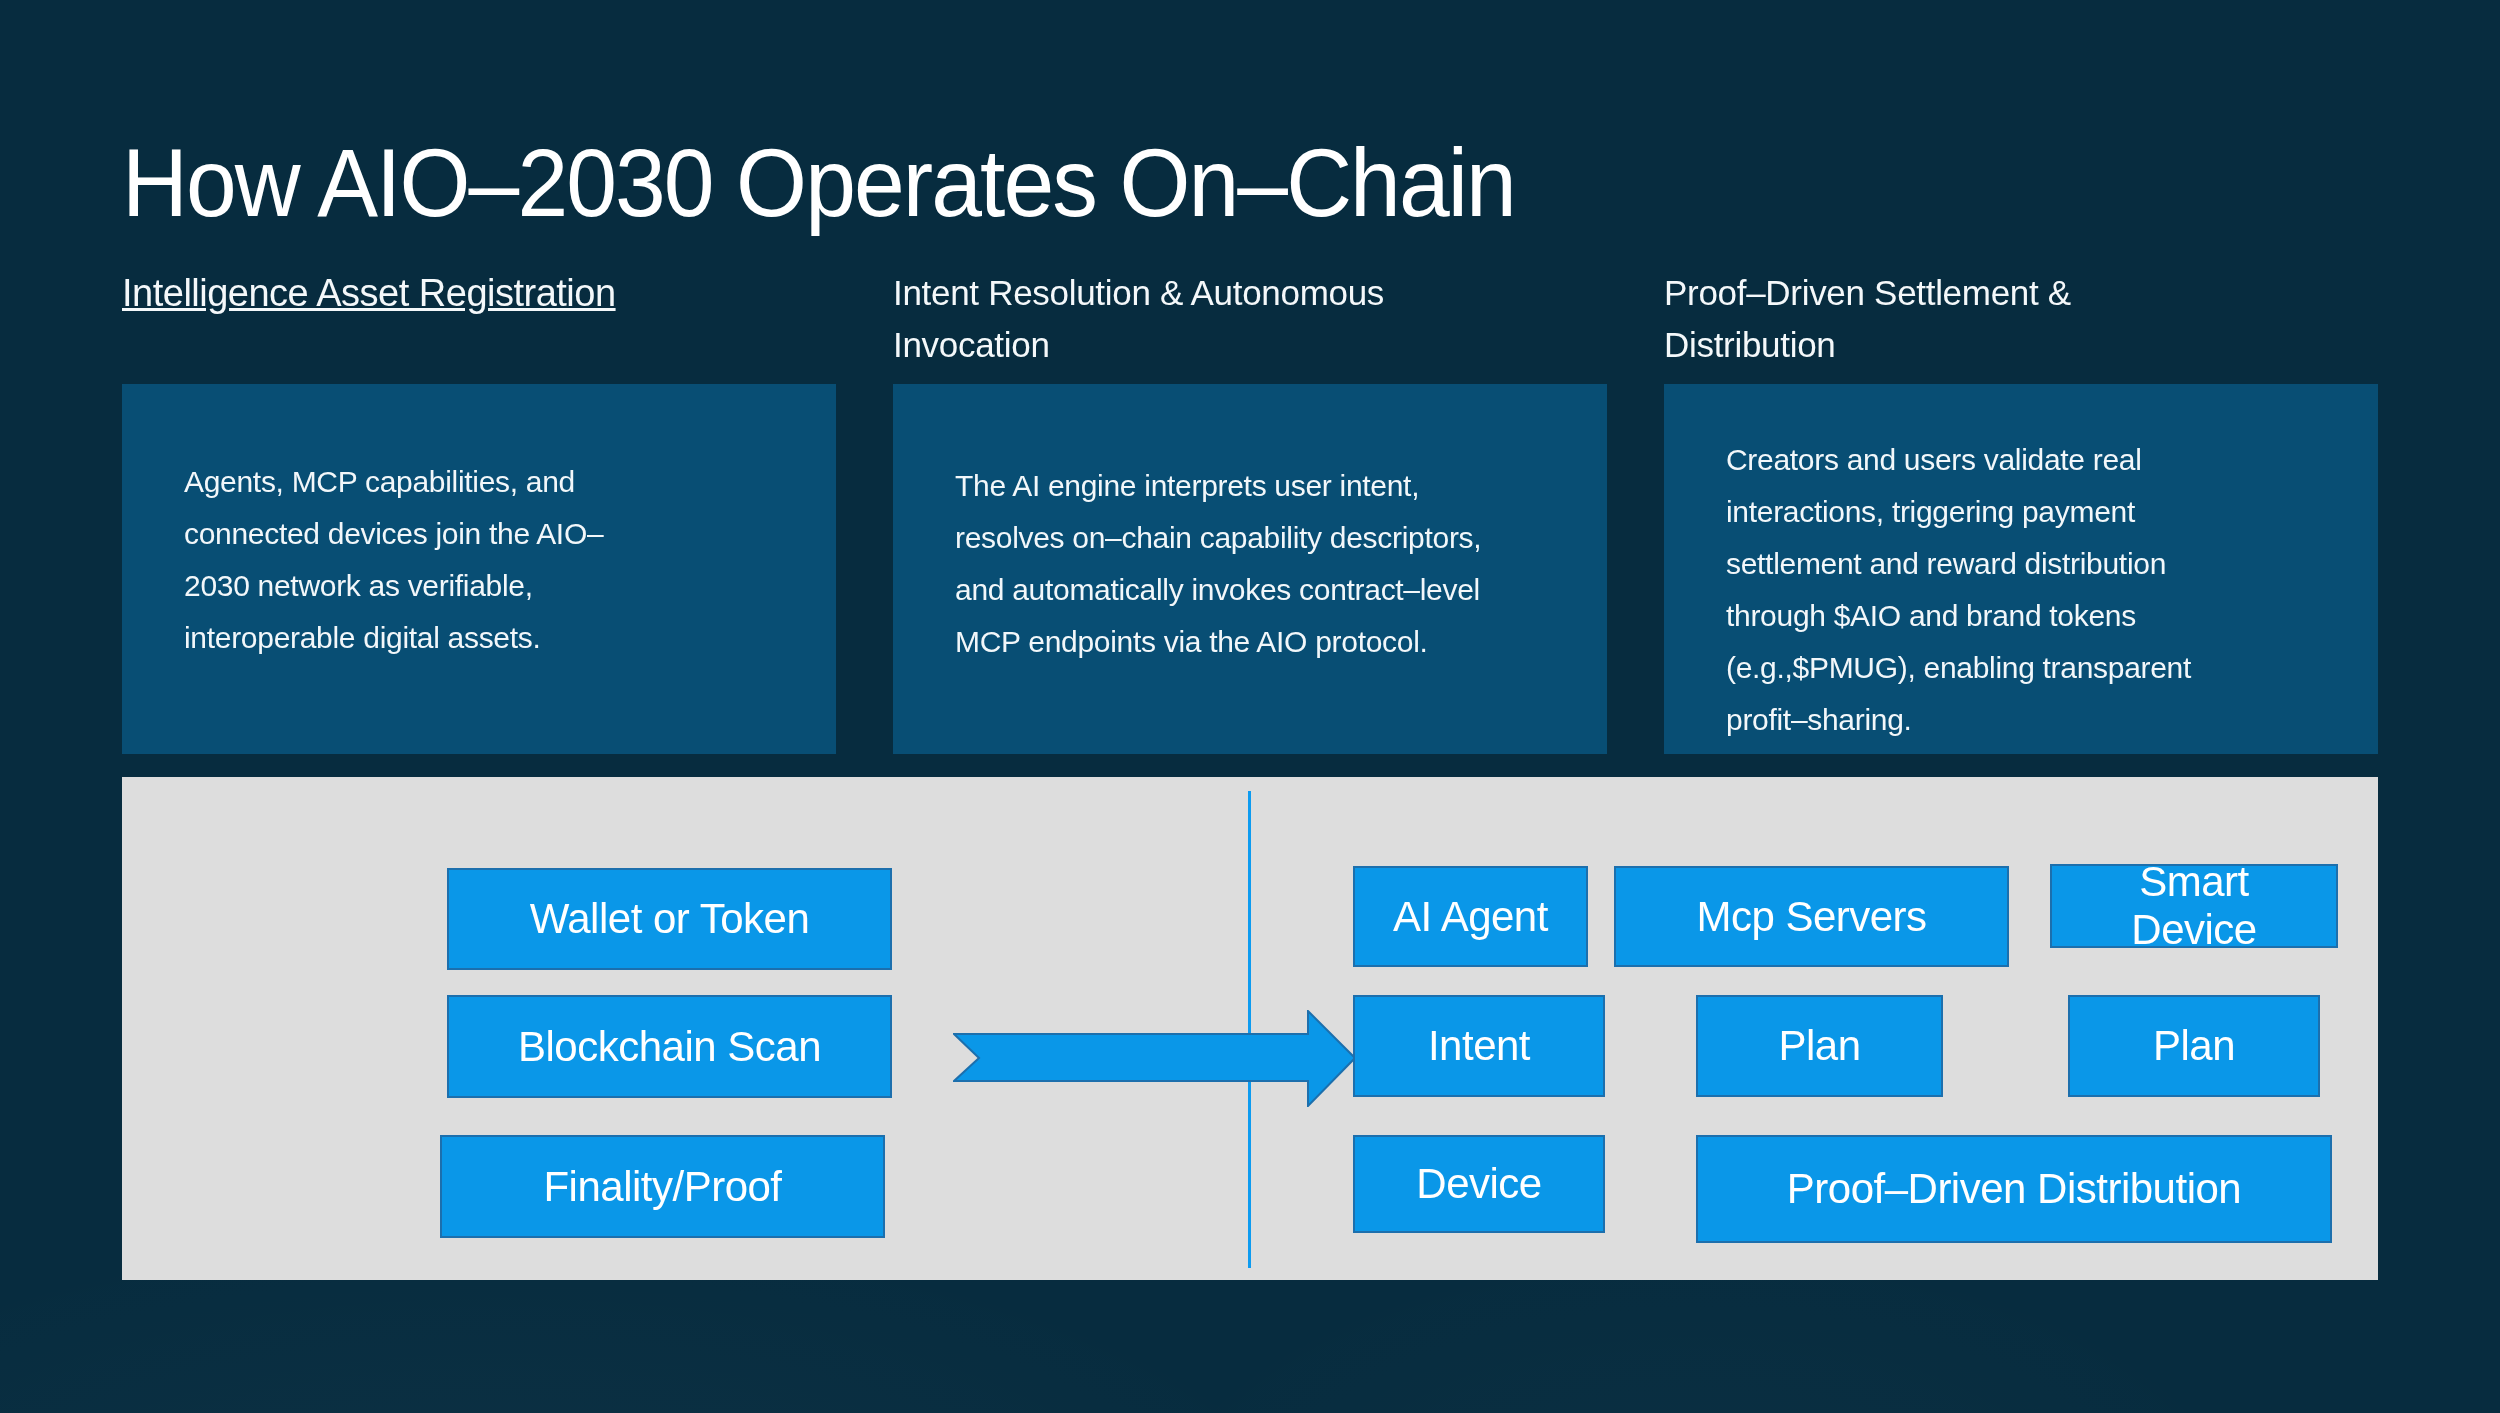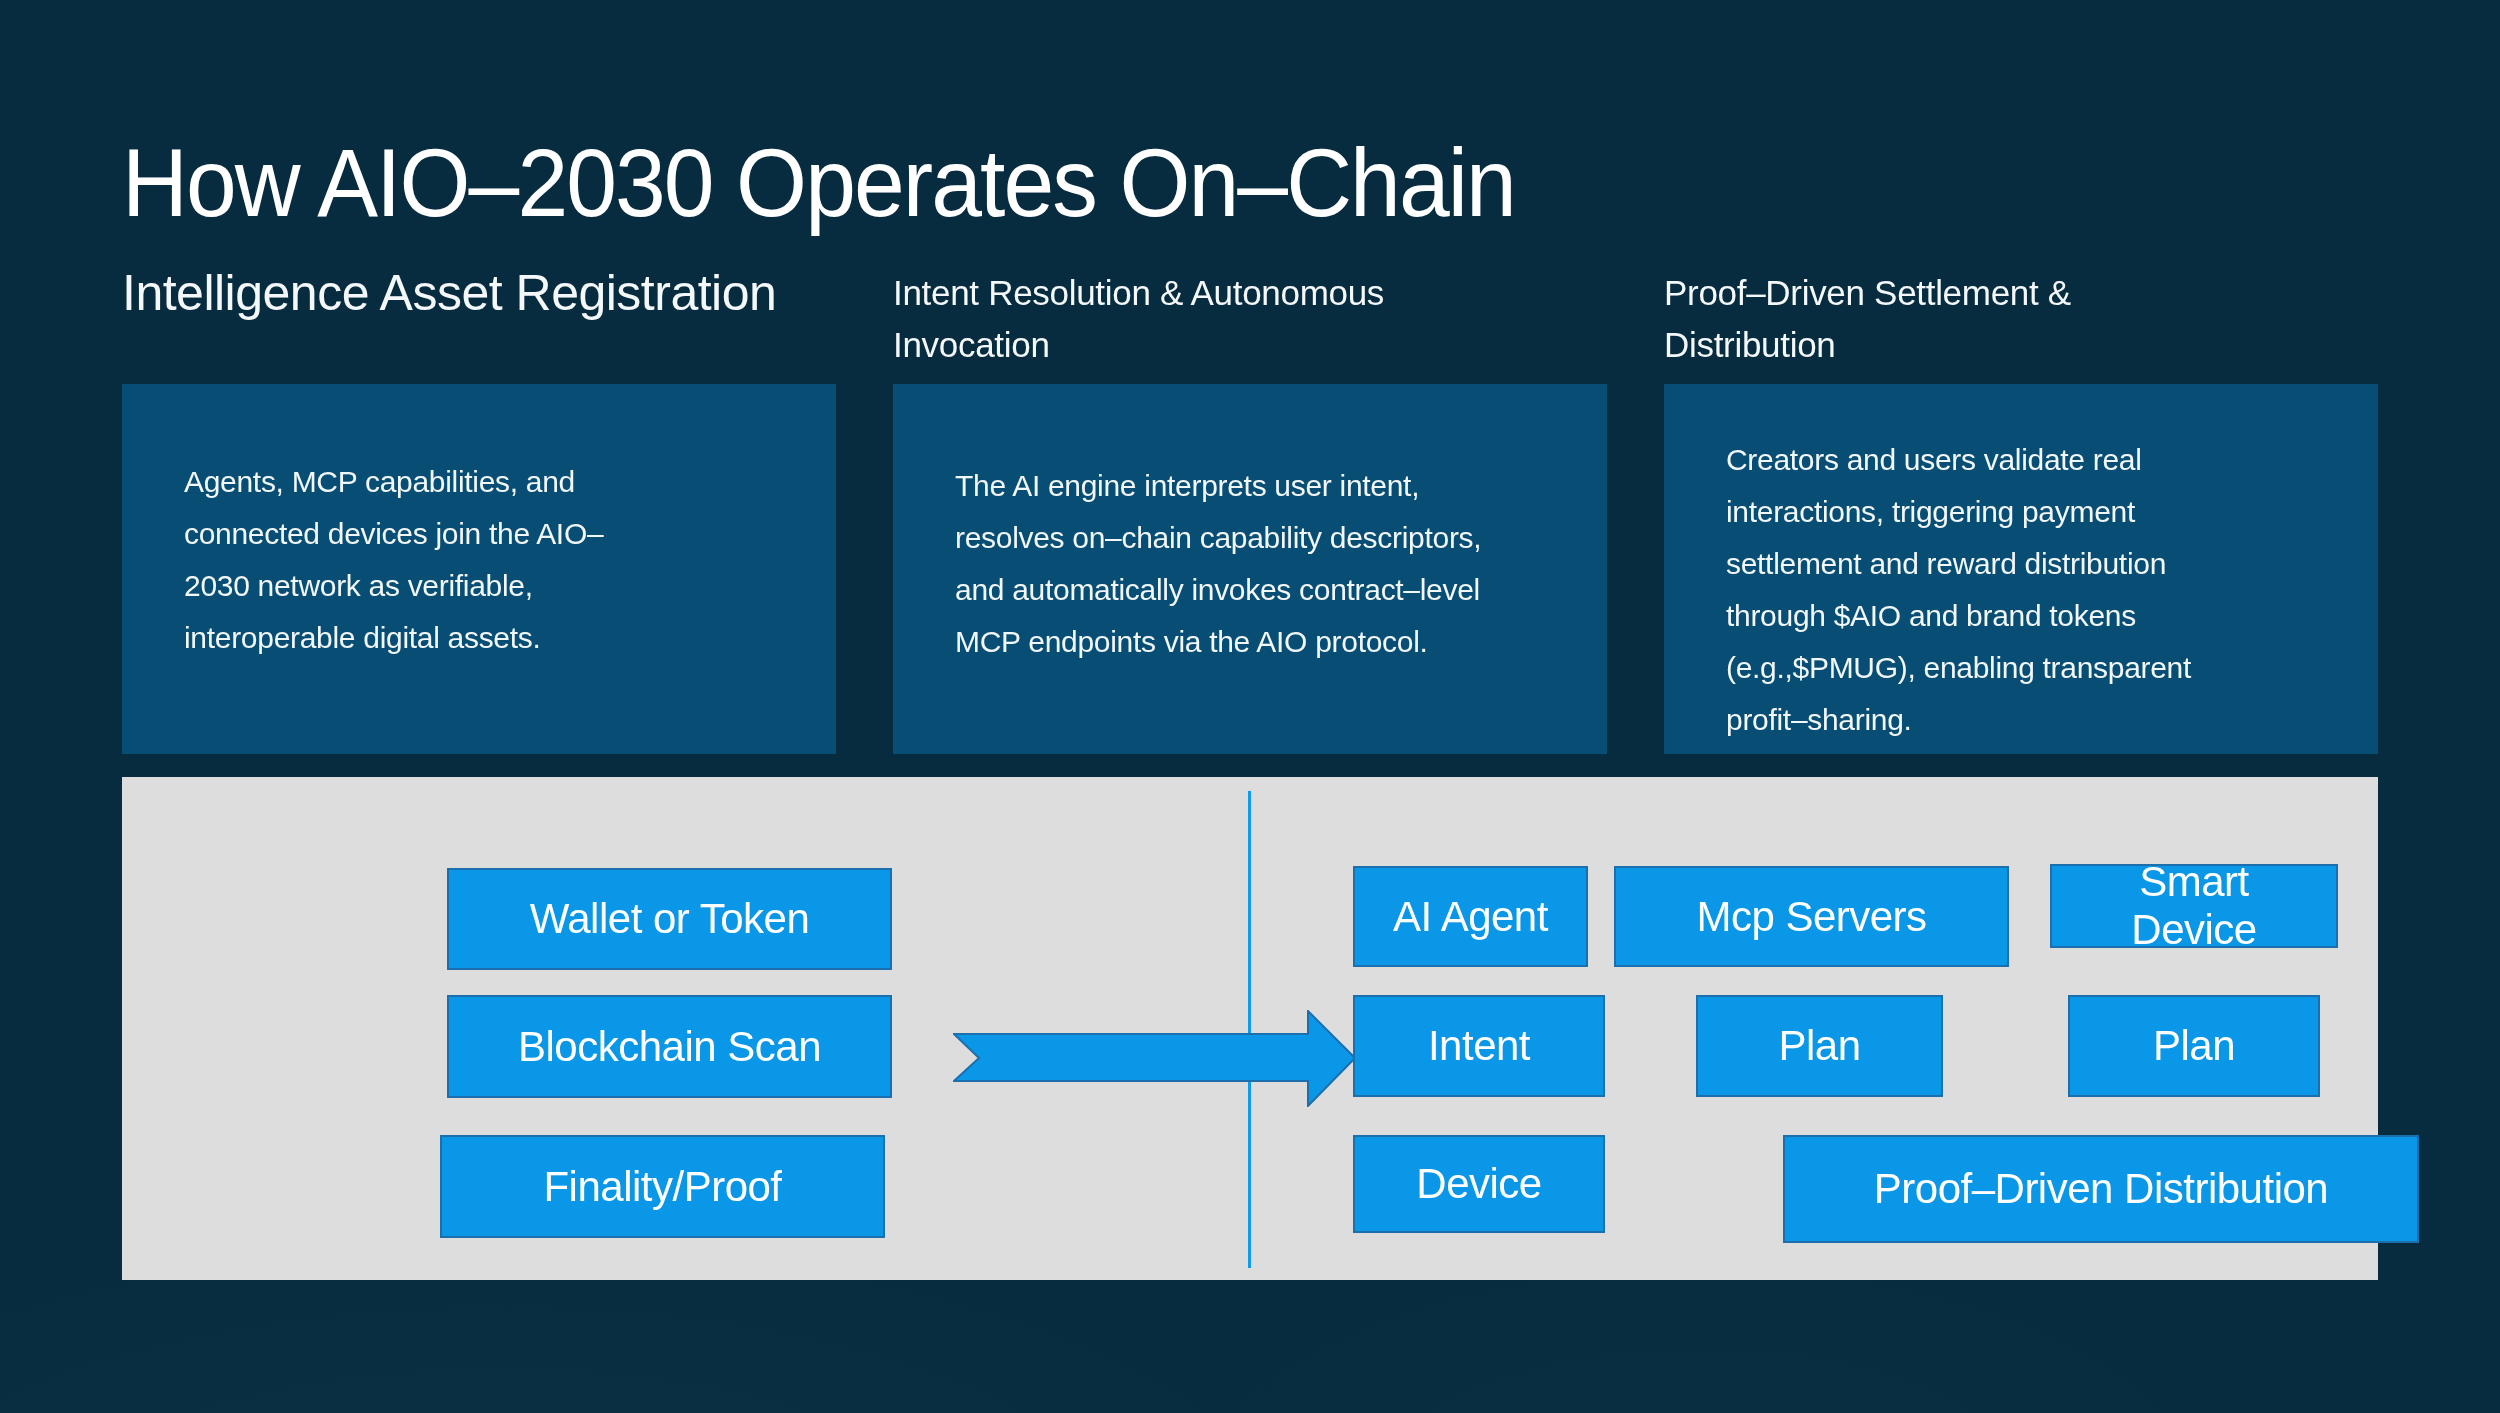--- a/index.html
+++ b/index.html
@@ -17,21 +17,21 @@
       radial-gradient(40% 35% at 68% 108%, rgba(215,233,244,0.02), rgba(215,233,244,0) 60%),
       #072c3f;
   }
   .title {
     position: absolute; left: 122px; top: 128px;
     font-size: 96px; font-weight: 400; letter-spacing: -2px;
     transform: scaleX(0.95); transform-origin: left top;
     white-space: nowrap; color: #ffffff;
   }
   .col-header { position: absolute; top: 267px; width: 714px; white-space: pre-line; color: #f4f8fa; }
-  .col-header.big   { font-size: 50px; line-height: 52px; font-weight: 400; letter-spacing: -0.5px; }
+  .col-header.big   { font-size: 38px; line-height: 52px; font-weight: 400; letter-spacing: -0.5px; text-decoration: underline; }
   .col-header.small { font-size: 35px; line-height: 52px; font-weight: 400; letter-spacing: -0.3px; }
   .panel {
     position: absolute; top: 384px; width: 714px; height: 370px;
     background: #084e74; box-sizing: border-box;
   }
   .panel-text {
     position: absolute; left: 62px; right: 36px;
     font-size: 30px; line-height: 52px; letter-spacing: -0.3px;
     white-space: pre-line; color: #f2f7fa; font-weight: 400;
   }
@@ -104,16 +104,16 @@
     <div class="node" style="left:1231px; top:89px; width:235px; height:101px;">AI Agent</div>
     <div class="node" style="left:1492px; top:89px; width:395px; height:101px;">Mcp Servers</div>
     <div class="node" style="left:1928px; top:87px; width:288px; height:84px;">Smart
 Device</div>
 
     <div class="node" style="left:1231px; top:218px; width:252px; height:102px;">Intent</div>
     <div class="node" style="left:1574px; top:218px; width:247px; height:102px;">Plan</div>
     <div class="node" style="left:1946px; top:218px; width:252px; height:102px;">Plan</div>
 
     <div class="node" style="left:1231px; top:358px; width:252px; height:98px;">Device</div>
-    <div class="node" style="left:1661px; top:358px; width:636px; height:108px;">Proof–Driven Distribution</div>
+    <div class="node" style="left:1574px; top:358px; width:636px; height:108px;">Proof–Driven Distribution</div>
 
   </div>
 </div>
 
 </body></html>

